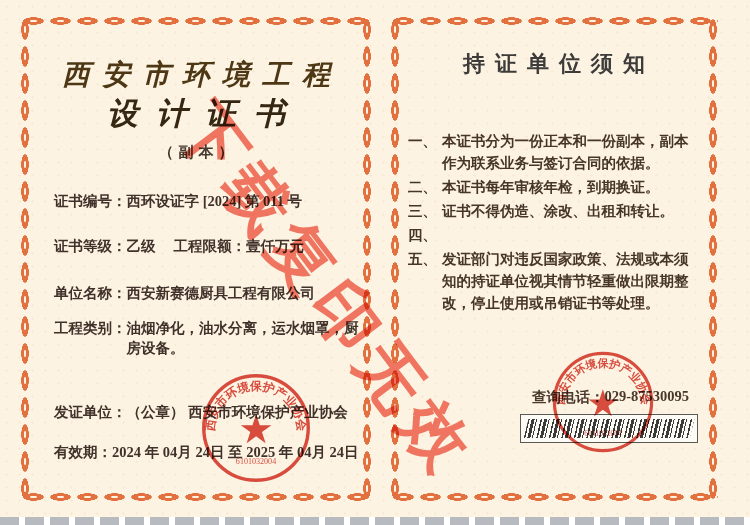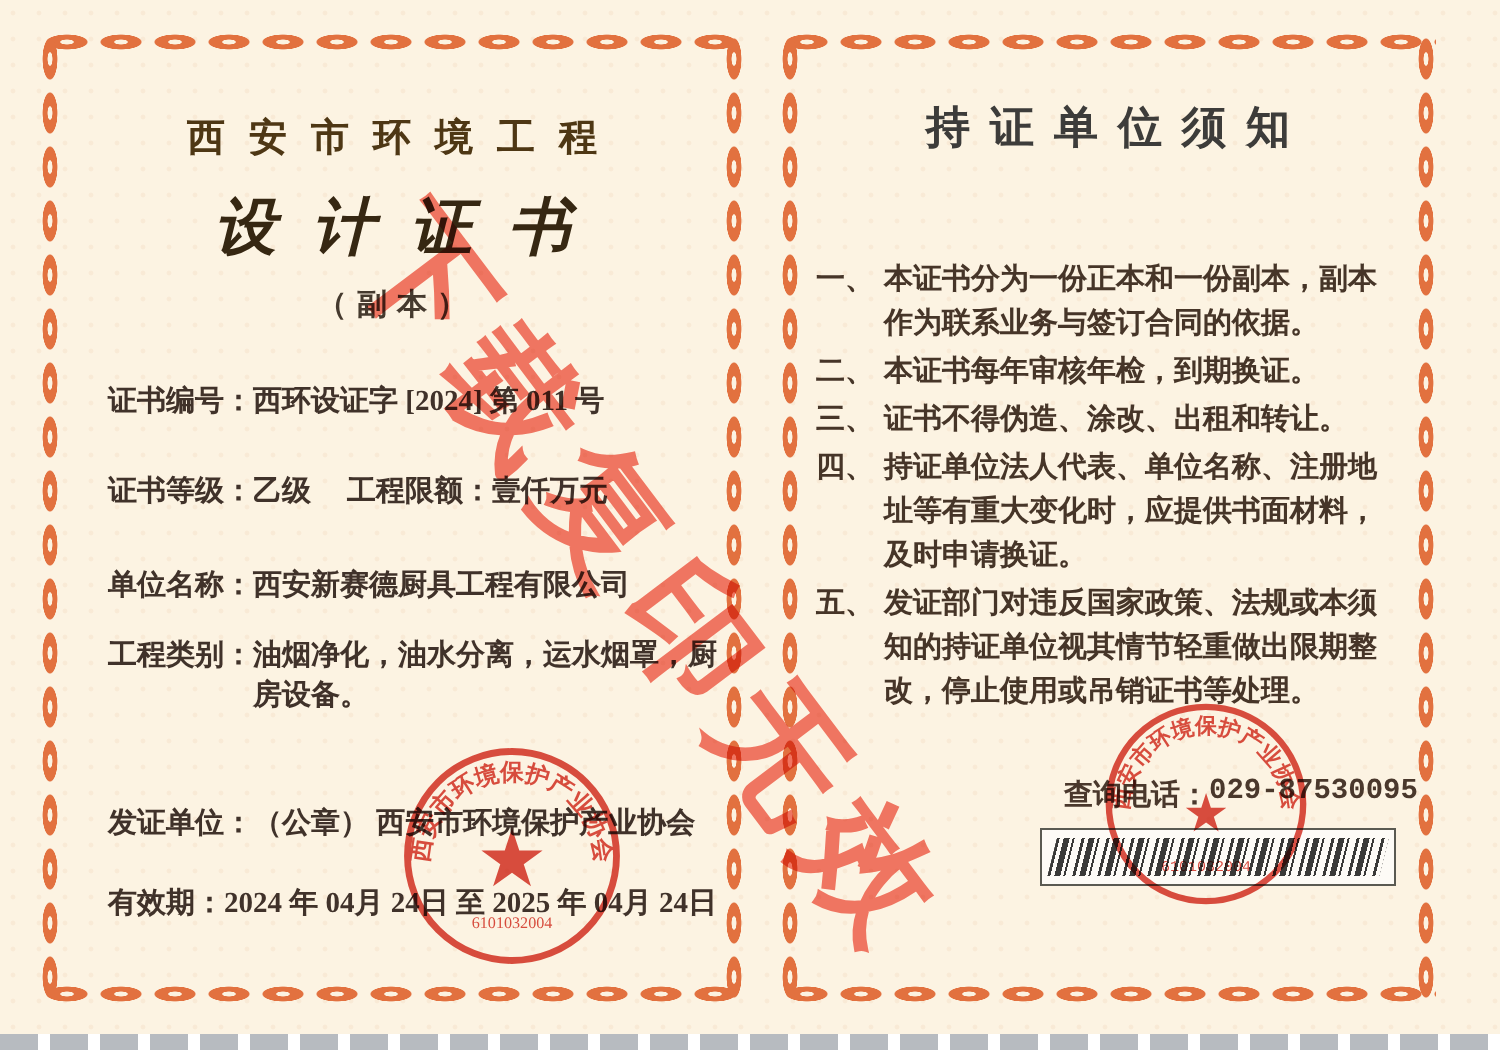--- a/index.html
+++ b/index.html
@@ -5,38 +5,38 @@
   html,body { margin:0; padding:0; background:#ffffff; }
   .photo {
     position:relative; width:750px; height:525px; overflow:hidden;
     background-color:#fcf3e2;
     background-image: radial-gradient(rgba(221,156,105,0.10) 1px, rgba(0,0,0,0) 1.4px);
     background-size:13px 13px;
     font-family:"Liberation Serif","DejaVu Serif",serif;
   }
   .page { position:absolute; top:16px; height:486px; }
   .page-left  { left:20px;  width:352px; }
-  .page-right { left:390px; width:328px;font-family:Liberation Mono, monospace; }
+  .page-right { left:390px; width:328px; }
   .fr { position:absolute; pointer-events:none; }
   .fr-top, .fr-bottom {
     left:0; right:0; height:10px;
     background-image: radial-gradient(11px 4px at 50% 50%, #fcf3e2 0 28%, #e2713f 34% 90%, rgba(226,113,63,0) 96%);
     background-size:27px 10px; background-repeat:repeat-x;
   }
   .fr-top { top:0; } .fr-bottom { bottom:0; }
   .fr-left, .fr-right {
     top:0; bottom:0; width:10px;
     background-image: radial-gradient(4px 11px at 50% 50%, #fcf3e2 0 28%, #e2713f 34% 90%, rgba(226,113,63,0) 96%);
     background-size:10px 27px; background-repeat:repeat-y;
   }
   .fr-left { left:0; } .fr-right { right:0; }
 
   
   .l-title1 { position:absolute; top:40px; left:0; right:0; text-align:center;
-    font-size:19px; font-weight:900; color:#4e3714; letter-spacing:12px; padding-left:12px; }
+    font-size:28px; font-weight:900; color:#4e3714; letter-spacing:12px; padding-left:12px;font-style:italic; }
   .l-title2 { position:absolute; top:77px; left:0; right:0; text-align:center;
     font-size:31px; font-weight:900; color:#362712; letter-spacing:18px; padding-left:18px;font-style:italic; }
   .l-copy   { position:absolute; top:127px; left:0; right:0; text-align:center;
     font-size:15px; font-weight:700; color:#453a2e; letter-spacing:5px; padding-left:5px; }
   .l-row { position:absolute; left:34px; right:10px; display:flex; align-items:flex-start;
     font-size:14.5px; font-weight:700; color:#40322a; line-height:1.25; }
   .l-row .lab { white-space:nowrap; }
   .l-row .val { white-space:nowrap; }
   .l-row .val.wrap { white-space:normal; width:238px; line-height:1.35; }
   .l-row .gap { width:18px; flex:none; }
@@ -160,21 +160,20 @@
       <div class="notice">
         <span class="num">二、</span>
         <span class="txt">本证书每年审核年检，到期换证。</span>
       </div>
       <div class="notice">
         <span class="num">三、</span>
         <span class="txt">证书不得伪造、涂改、出租和转让。</span>
       </div>
       <div class="notice">
         <span class="num">四、</span>
-        <span class="txt">持证单位法人代表、单位名称、注册地址等有重大变化时，应提供书面材料，及时申请换证。</span>
       </div>
       <div class="notice">
         <span class="num">五、</span>
         <span class="txt">发证部门对违反国家政策、法规或本须知的持证单位视其情节轻重做出限期整改，停止使用或吊销证书等处理。</span>
       </div>
     </div>
 
     <div class="r-phone">
       <span>查询电话：</span>
       <span>029-87530095</span>

